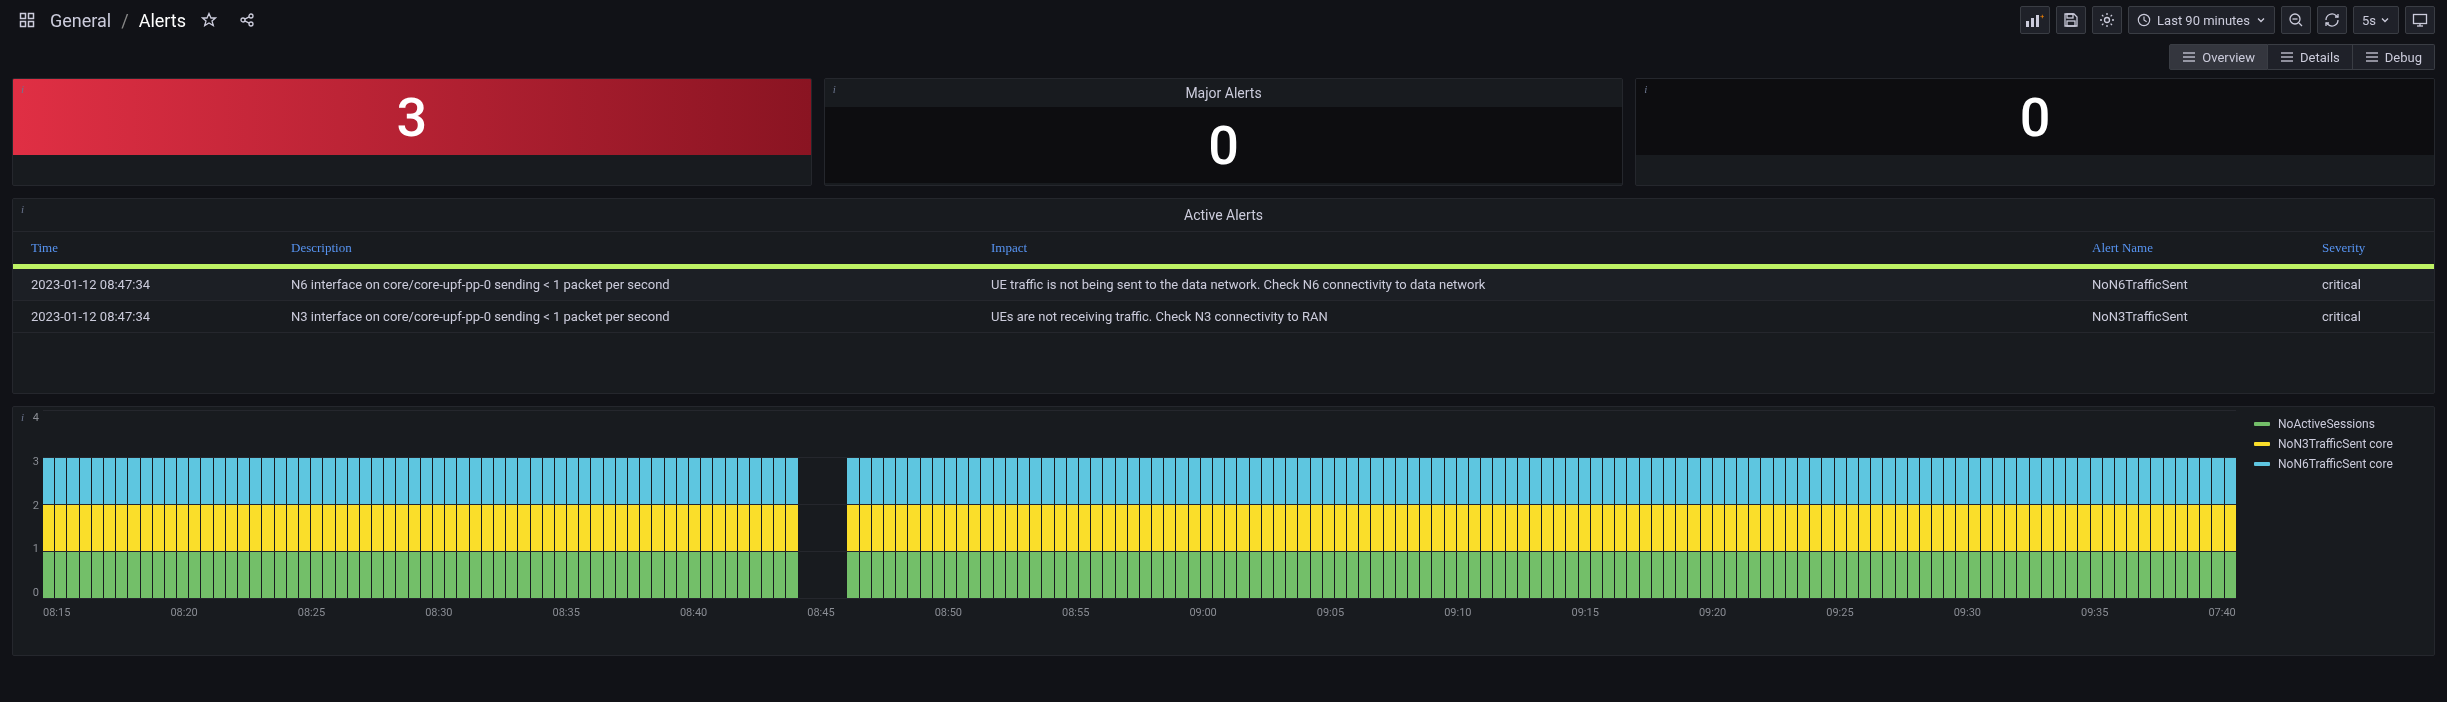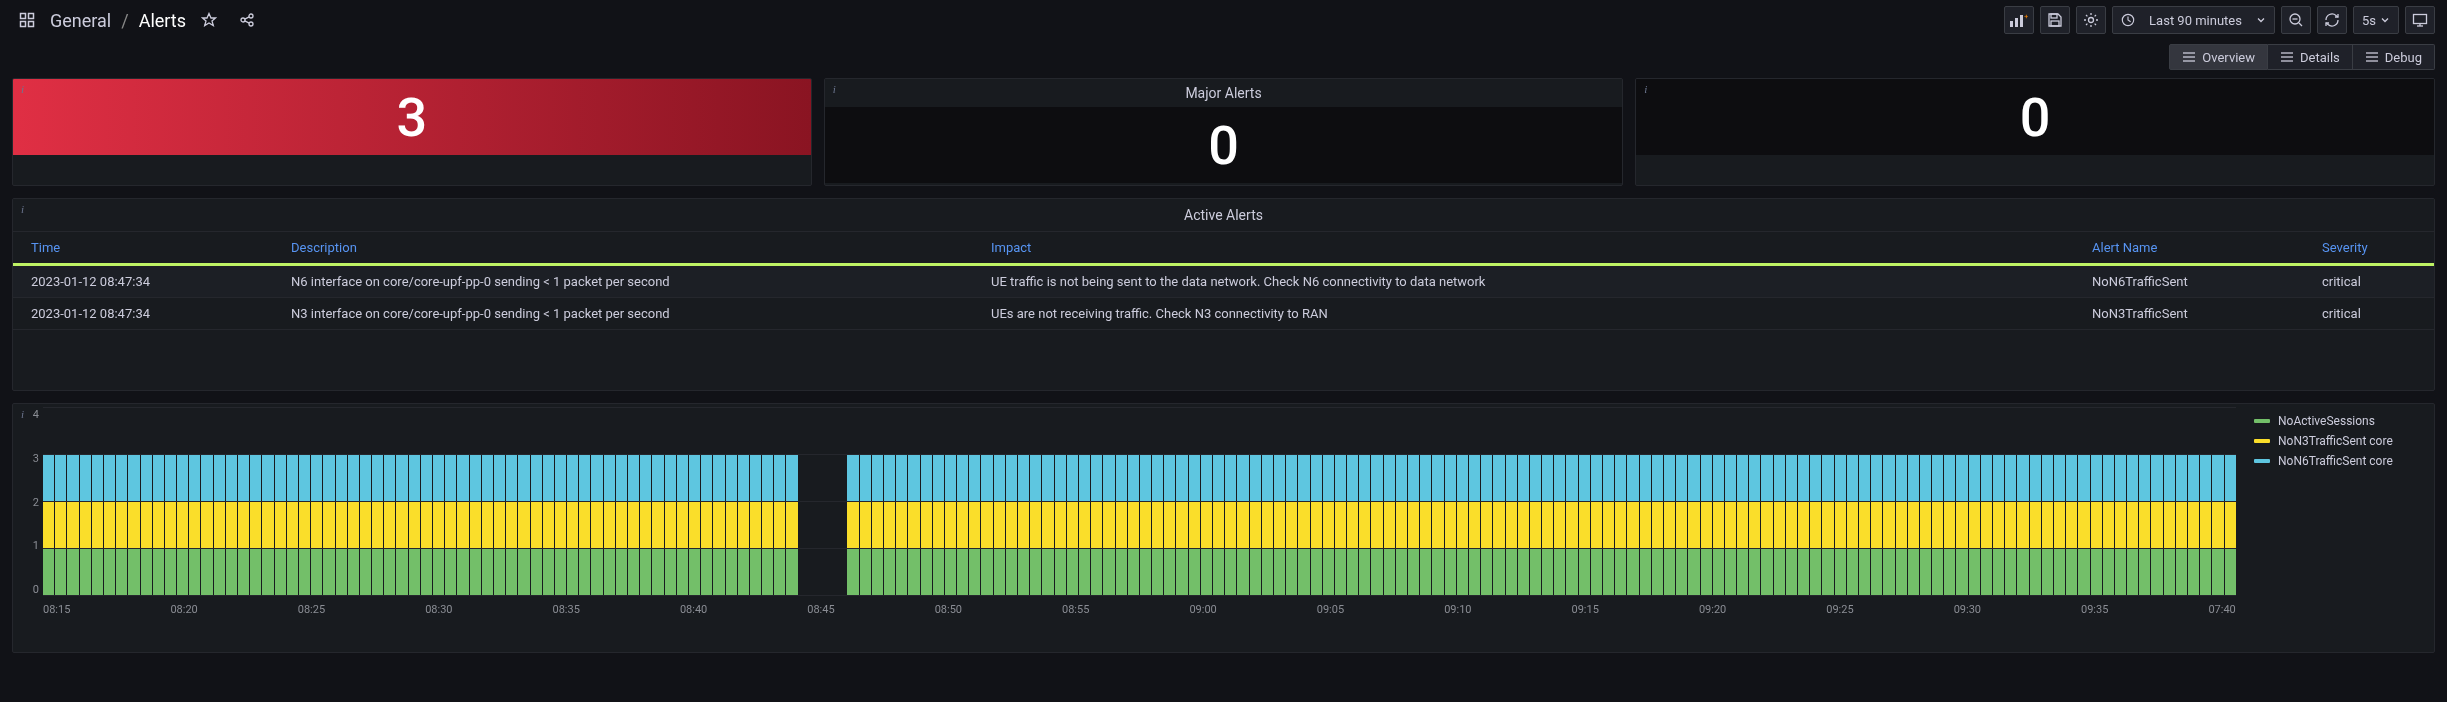--- a/index.html
+++ b/index.html
@@ -41,21 +41,21 @@
   }
   .icon-btn.bordered {
     border-color: #3a3d44;
     background: #1f2129;
   }
   .spacer { flex: 1; }
   .toolbar-right { display: flex; gap: 6px; align-items: center; }
   .time-picker {
     display: flex;
     align-items: center;
-    gap: 14px;
+    gap: 6px;
     border: 1px solid #3a3d44;
     background: #1f2129;
     border-radius: 2px;
     height: 28px;
     padding: 0 8px;
     font-size: 13px;
     color: #ccccdc;
     cursor: pointer;
   }
   .refresh-group {
@@ -148,22 +148,23 @@
     width: 100%;
     border-collapse: collapse;
     font-size: 13px;
   }
   thead th {
     text-align: left;
     color: #5794f2;
     font-weight: 400;
     padding: 8px 18px;
     border-top: 1px solid #25272d;
-    border-bottom: 3px solid #bef264;
+    border-bottom: 5px solid #bef264;
     background: #181b1f;
+    font-family: Liberation Serif, serif;
   }
   tbody td {
     padding: 8px 18px;
     border-bottom: 1px solid #25272d;
     color: #ccccdc;
   }
   tbody tr:nth-child(odd) { background: #1c1f25; }
   tbody tr:nth-child(even) { background: #181b1f; }
   .col-time { width: 260px; }
   .col-desc { width: 700px; }

